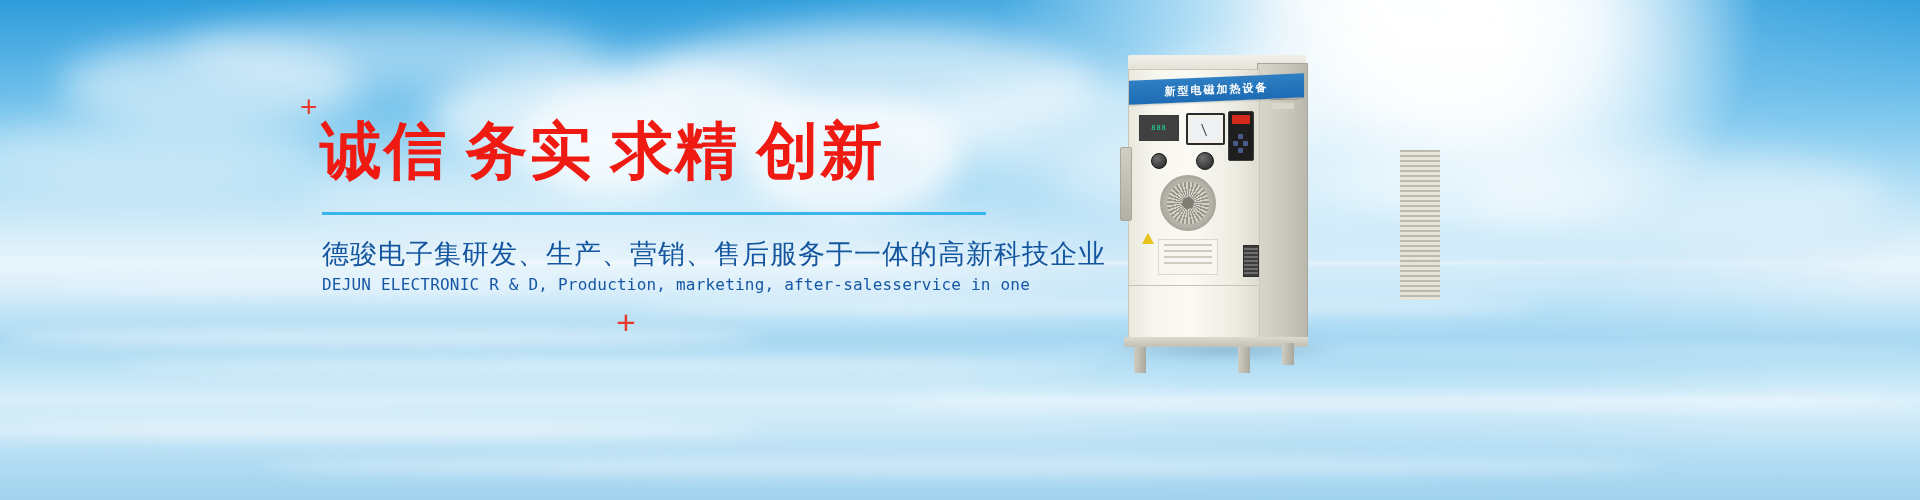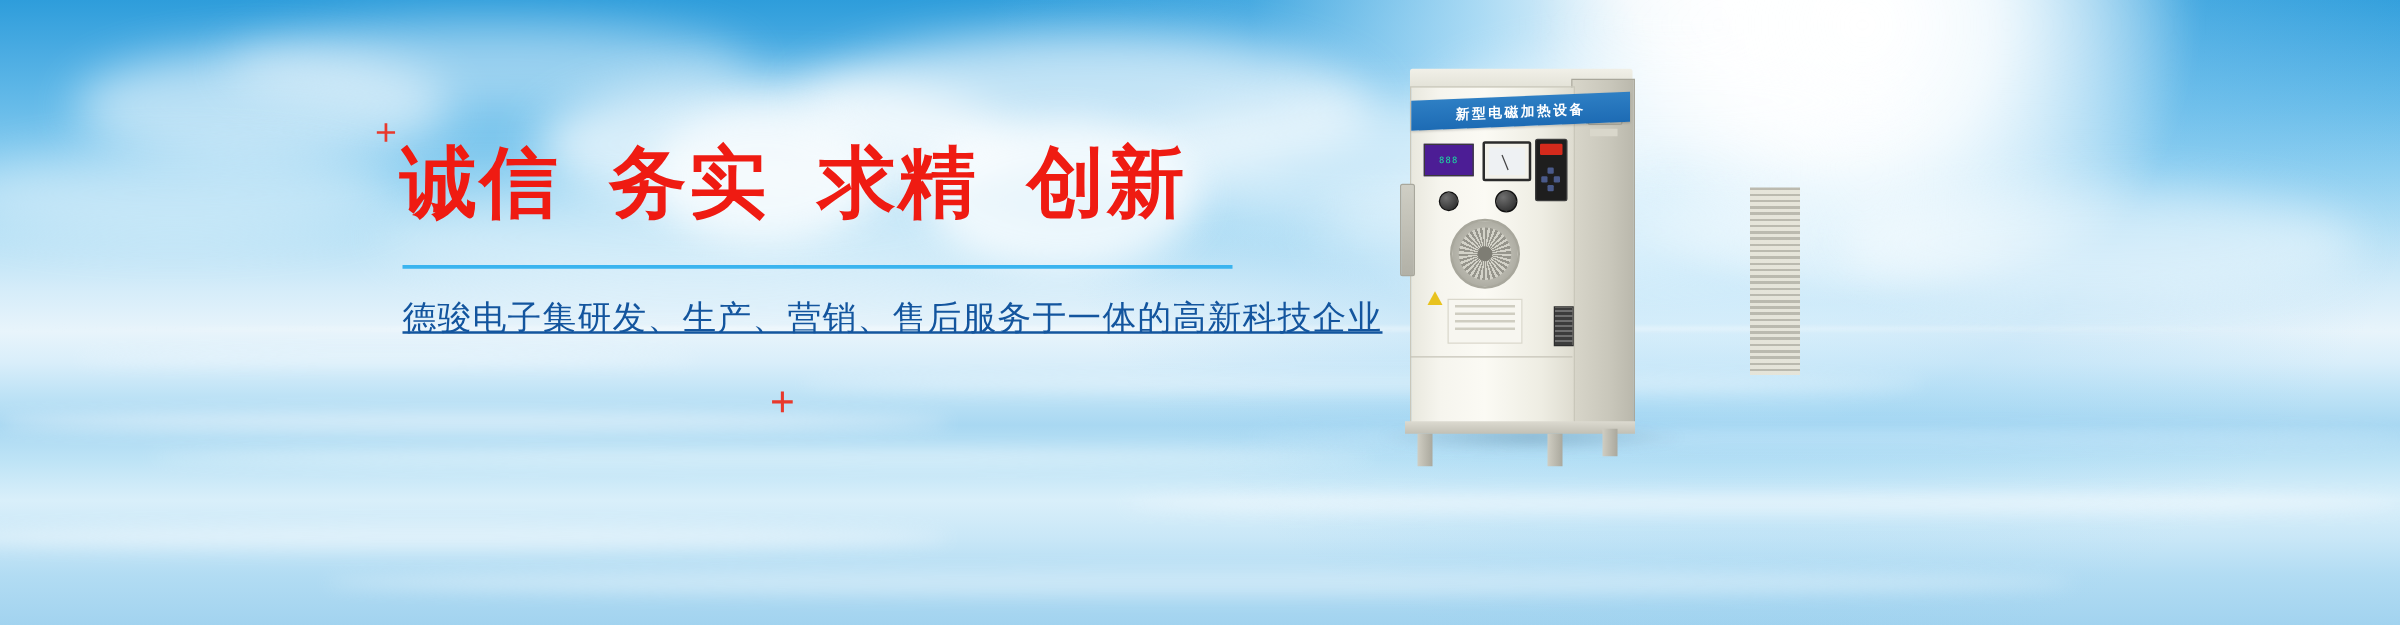--- a/index.html
+++ b/index.html
@@ -71,37 +71,37 @@
   }
   .plus{
     position:absolute;color:#e8392c;font-size:30px;line-height:1;
     font-family:"Liberation Sans",sans-serif;font-weight:400;
   }
   .plus-top{left:300px;top:92px;}
   .plus-bottom{left:616px;top:305px;font-size:34px;}
 
   .headline{
     position:absolute;left:320px;top:120px;
-    font-family:Liberation Mono, monospace;
+    font-family:Liberation Serif, serif;
     font-size:62px;font-weight:700;color:#ef1b12;letter-spacing:2px;
     white-space:nowrap;line-height:1;
   }
   .headline-en{
     position:absolute;left:322px;top:186px;
     font-family:"DejaVu Sans Mono","Liberation Mono",monospace;
     font-size:17px;color:#f2413a;letter-spacing:.5px;white-space:nowrap;
   }
   .rule{
     position:absolute;left:322px;top:212px;width:664px;height:3px;
     background:#3ab4ef;
   }
   .sub-cn{
     position:absolute;left:322px;top:236px;
     font-family:"DejaVu Serif","Liberation Serif",serif;
-    font-size:27px;color:#13559e;letter-spacing:1px;white-space:nowrap;text-decoration:underline;
+    font-size:27px;color:#13559e;letter-spacing:1px;white-space:nowrap;
   }
   .sub-en1{
     position:absolute;left:322px;top:275px;
     font-family:"DejaVu Sans Mono","Liberation Mono",monospace;
     font-size:16px;color:#1657a5;letter-spacing:.2px;white-space:nowrap;
   }
   .sub-en2{
     position:absolute;left:322px;top:301px;
     font-family:"DejaVu Sans Mono","Liberation Mono",monospace;
     font-size:16px;color:#1657a5;letter-spacing:.2px;white-space:nowrap;
@@ -142,21 +142,21 @@
     transform:skewY(-2.4deg);
     display:flex;align-items:center;justify-content:center;
     box-shadow:0 1px 2px rgba(0,0,0,.18);
   }
   .m-banner span{
     color:#fff;font-size:11px;letter-spacing:2px;font-weight:600;
     font-family:"DejaVu Sans","Liberation Sans",sans-serif;white-space:nowrap;
   }
   .m-panel-dark{
     position:absolute;left:19px;top:60px;width:38px;height:24px;
-    background:#4c1d95;border:1px solid #3a3a3a;border-radius:0;
+    background:#404040;border:1px solid #3a3a3a;border-radius:0;
     display:flex;align-items:center;justify-content:center;text-align:center;
   }
   .m-panel-dark .seg{color:#19e0a2;font-size:7px;font-family:"DejaVu Sans Mono",monospace;letter-spacing:1px;}
   .m-gauge{
     position:absolute;left:66px;top:58px;width:35px;height:28px;
     background:#f2f1ea;border:2px solid #2b2b2b;border-radius:2px;
   }
   .m-gauge-face{
     position:absolute;inset:3px;background:#eef1f3;border-radius:1px;
   }
@@ -270,20 +270,21 @@
   <div class="streak s6"></div>
   <div class="streak s7"></div>
   <div class="streak s8"></div>
 
   <div class="plus plus-top">+</div>
   <div class="plus plus-bottom">+</div>
 
   <div class="headline">诚信 务实 求精 创新</div>
   <div class="rule"></div>
   <div class="sub-cn">德骏电子集研发、生产、营销、售后服务于一体的高新科技企业</div>
+  <div class="sub-en1">DEJUN ELECTRONIC R &amp; D, Production, marketing, after-salesservice in one</div>
 
   <div class="m-shadow"></div>
   <div class="machine">
     <div class="m-top"></div>
     <div class="m-side">
       <div class="m-vents"></div>
     </div>
     <div class="m-body"></div>
     <div class="m-handle"></div>
     <div class="m-tag"></div>

